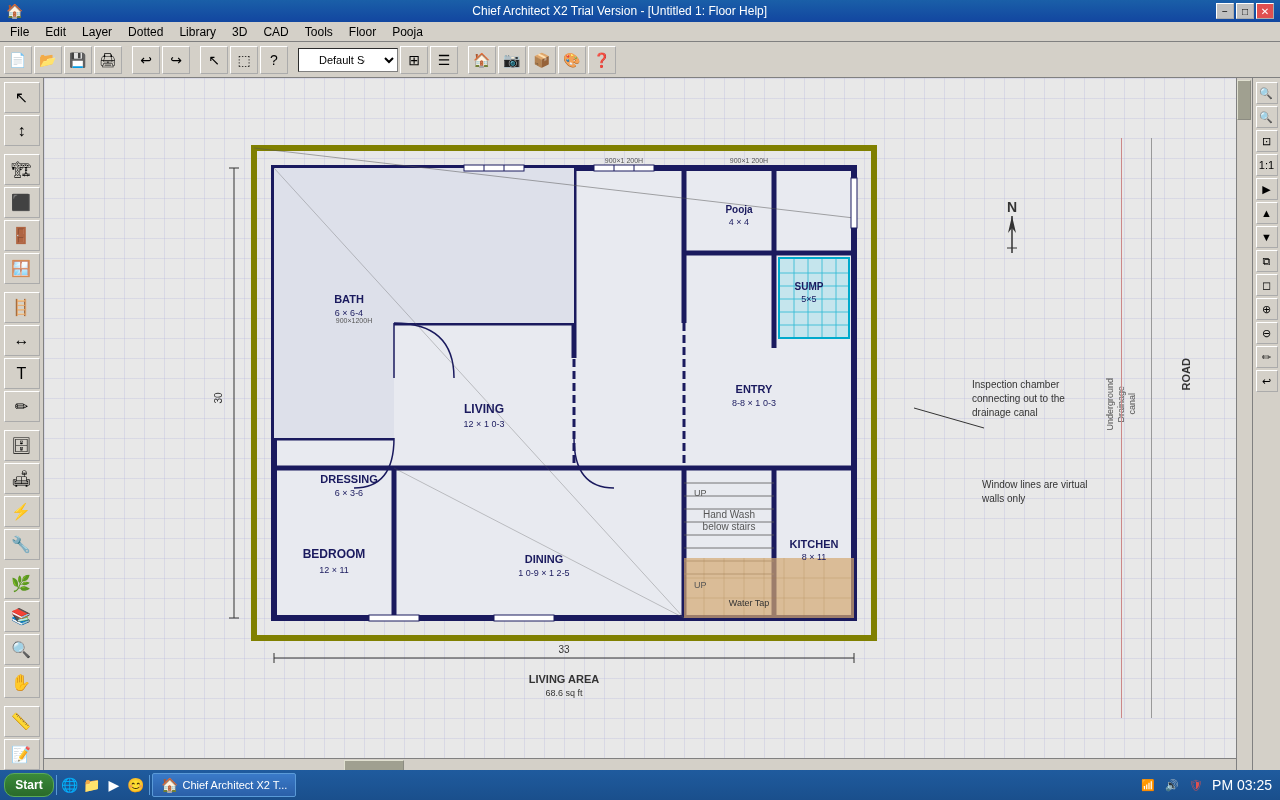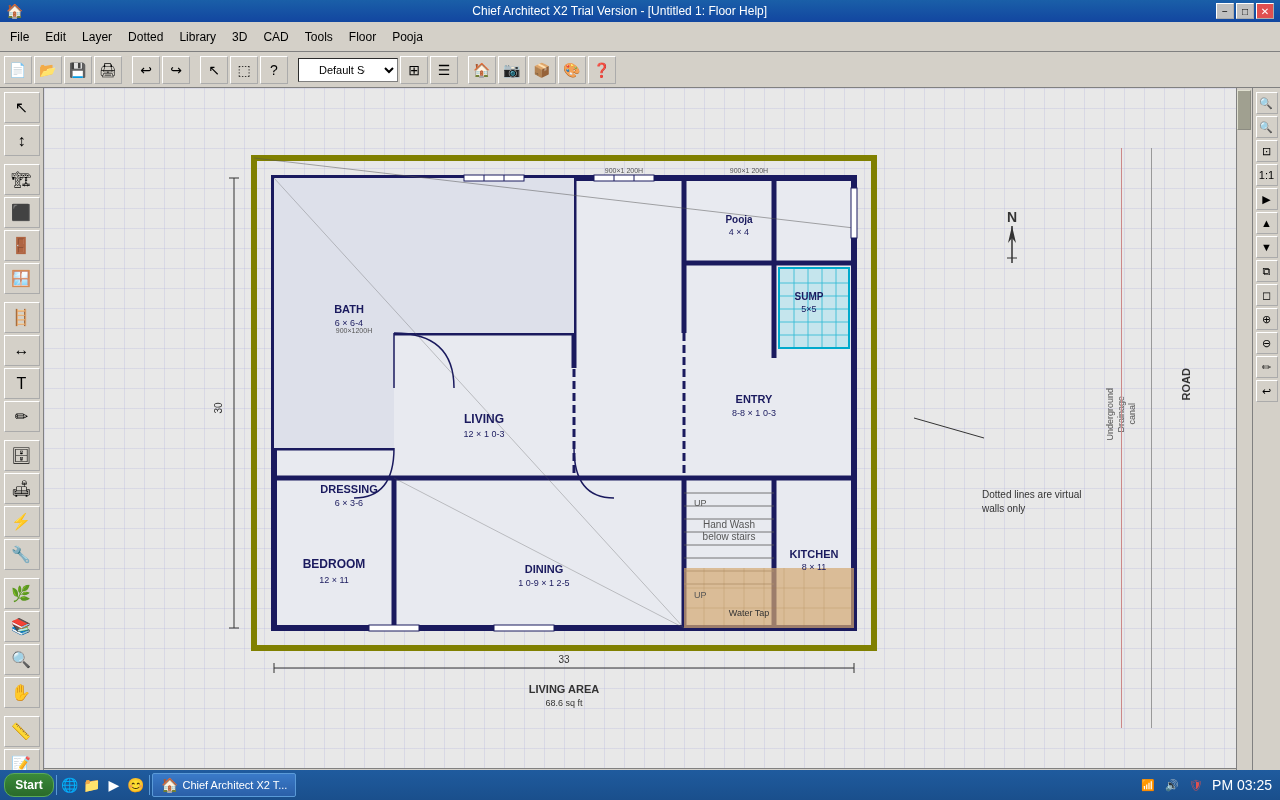--- a/index.html
+++ b/index.html
@@ -21,21 +21,21 @@
       width: 18px; height: 16px;
       background: #c0c0c0;
       border: 1px outset #ffffff;
       font-size: 10px;
       display: flex; align-items: center; justify-content: center;
       cursor: pointer; color: black;
     }
     
     
     #menubar {
-      height: 30px;
+      height: 20px;
       background: #d4d0c8;
       border-bottom: 1px solid #808080;
       display: flex;
       align-items: center;
       padding: 0 2px;
     }
     .menu-item {
       padding: 2px 8px;
       font-size: 12px;
       cursor: pointer;
@@ -456,27 +456,32 @@
 
     <div id="north-indicator" style="position:absolute; top:120px; right:220px;">
       <svg width="40" height="60">
         <text x="20" y="14" text-anchor="middle" font-family="Arial" font-size="14" font-weight="bold" fill="#333">N</text>
         <line x1="20" y1="18" x2="20" y2="55" stroke="#333" stroke-width="1.5"></line>
         <polygon points="20,18 16,35 20,30 24,35" fill="#333"></polygon>
         <line x1="15" y1="50" x2="25" y2="50" stroke="#333" stroke-width="1"></line>
       </svg>
     </div>
 
+    <div style="position:absolute; top:300px; right:150px; font-size:10px; color:#333; text-align:left; width:130px; line-height:1.4;">
+      <span>Inspection chamber
+connecting out to
+the drainage canal</span>
+    </div>
 
     <svg style="position:absolute;top:0;left:0;width:100%;height:100%;pointer-events:none;">
       <line x1="870" y1="330" x2="940" y2="350" stroke="#333" stroke-width="1"></line>
     </svg>
 
     <div style="position:absolute; top:400px; right:150px; font-size:10px; color:#333; text-align:left; width:120px; line-height:1.4;">
-      <span>Dotted lines are
+      <span>Window lines are
 virtual walls only</span>
     </div>
 
     <div style="position:absolute; top:280px; right:60px; font-size:11px; font-weight:bold; color:#333; writing-mode:vertical-rl; transform:rotate(180deg);">
       <span>ROAD</span>
     </div>
 
     <div style="position:absolute; top:300px; right:115px; font-size:9px; color:#555; writing-mode:vertical-rl; transform:rotate(180deg); line-height:1.2; text-align:center;">
       Underground<br>Drainage<br>canal
     </div>

